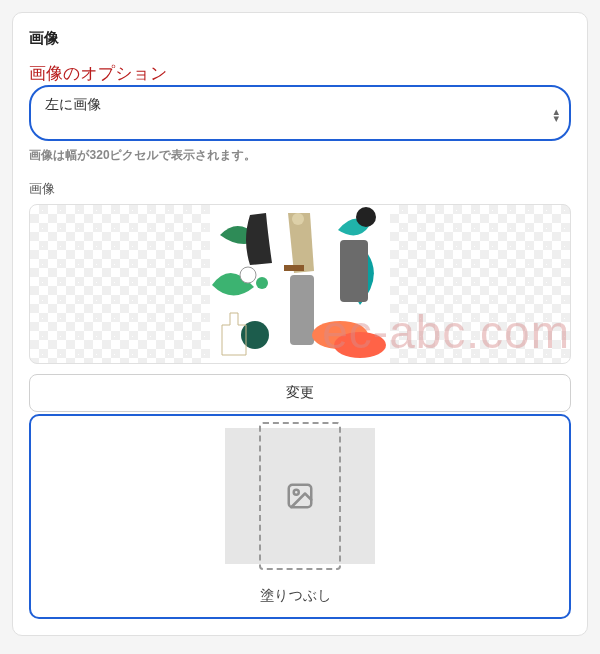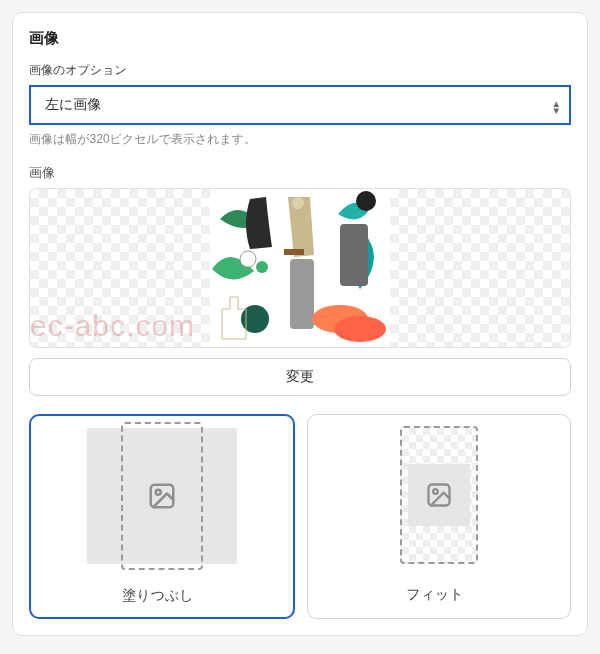--- a/index.html
+++ b/index.html
@@ -18,32 +18,32 @@
     padding: 16px;
     width: 576px;
   }
   .section-title {
     font-size: 15px;
     font-weight: 600;
     color: #222;
     margin: 0 0 14px 0;
   }
   .field-label {
-    font-size: 12px;
-    color: #404040;
-    margin: 0 0 6px 0;
+    font-size: 17px;
+    color: #b91c1c;
+    margin: 0 0 0 0;
   }
   .select-wrap {
     position: relative;
   }
   .select {
     width: 100%;
     border: 2px solid #1f5fd6;
-    border-radius: 0;
-    padding: 9px 36px 9px 14px;
+    border-radius: 20px;
+    padding: 9px 36px 25px 14px;
     background: #fff;
     font-size: 14px;
     color: #333;
     appearance: none;
     -webkit-appearance: none;
     cursor: pointer;
   }
   .select-caret {
     position: absolute;
     right: 12px;
@@ -55,20 +55,21 @@
     line-height: 1;
     display: flex;
     flex-direction: column;
     gap: 0;
   }
   .select-caret span { display:block; height:7px; }
   .helper {
     font-size: 12px;
     color: #888;
     margin: 6px 0 16px 0;
+    font-weight: bold;
   }
   .subheading {
     font-size: 13px;
     color: #555;
     margin: 0 0 6px 0;
   }
 
   .image-preview {
     border: 1px solid #e0e0e0;
     border-radius: 8px;
@@ -80,43 +81,43 @@
       linear-gradient(-45deg, #efefef 25%, transparent 25%),
       linear-gradient(45deg, transparent 75%, #efefef 75%),
       linear-gradient(-45deg, transparent 75%, #efefef 75%);
     background-size: 18px 18px;
     background-position: 0 0, 0 9px, 9px -9px, -9px 0px;
     background-color: #fff;
   }
   .watermark {
     position: absolute;
     left: 0; right: 0; bottom: 4px;
-    text-align: left;
-    font-size: 30px;
+    text-align: right;
+    font-size: 46px;
     font-weight: 400;
     letter-spacing: 1px;
     color: rgba(216, 140, 140, 0.45);
     pointer-events: none;
   }
   .preview-content {
     position: absolute;
     left: 50%;
     top: 0;
     transform: translateX(-50%);
     width: 180px;
     height: 160px;
     background: #fff;
   }
   
   .preview-content svg { width:100%; height:100%; }
 
   .btn-row {
     display: flex;
     gap: 8px;
-    margin: 10px 0 18px 0;
+    margin: 10px 0 2px 0;
   }
   .btn {
     flex: 1;
     border: 1px solid #d0d0d0;
     background: #fff;
     border-radius: 8px;
     padding: 9px 0;
     text-align: center;
     font-size: 14px;
     color: #333;
@@ -272,30 +273,16 @@
               <rect x="3" y="3" width="18" height="18" rx="3"></rect>
               <circle cx="9" cy="9" r="2"></circle>
               <path d="M21 15l-5-5L5 21"></path>
             </svg>
           </div>
         </div>
       </div>
       <div class="scale-label">塗りつぶし</div>
     </div>
 
-    <div class="scale-card">
-      <div class="scale-thumb">
-        <div class="fit-outer">
-          <div class="fit-inner">
-            <svg class="img-icon" width="28" height="28" viewBox="0 0 24 24" fill="none" stroke="currentColor" stroke-width="2" stroke-linecap="round" stroke-linejoin="round">
-              <rect x="3" y="3" width="18" height="18" rx="3"></rect>
-              <circle cx="9" cy="9" r="2"></circle>
-              <path d="M21 15l-5-5L5 21"></path>
-            </svg>
-          </div>
-        </div>
-      </div>
-      <div class="scale-label">フィット</div>
-    </div>
 
   </div>
 
 </div>
 
 </body></html>

